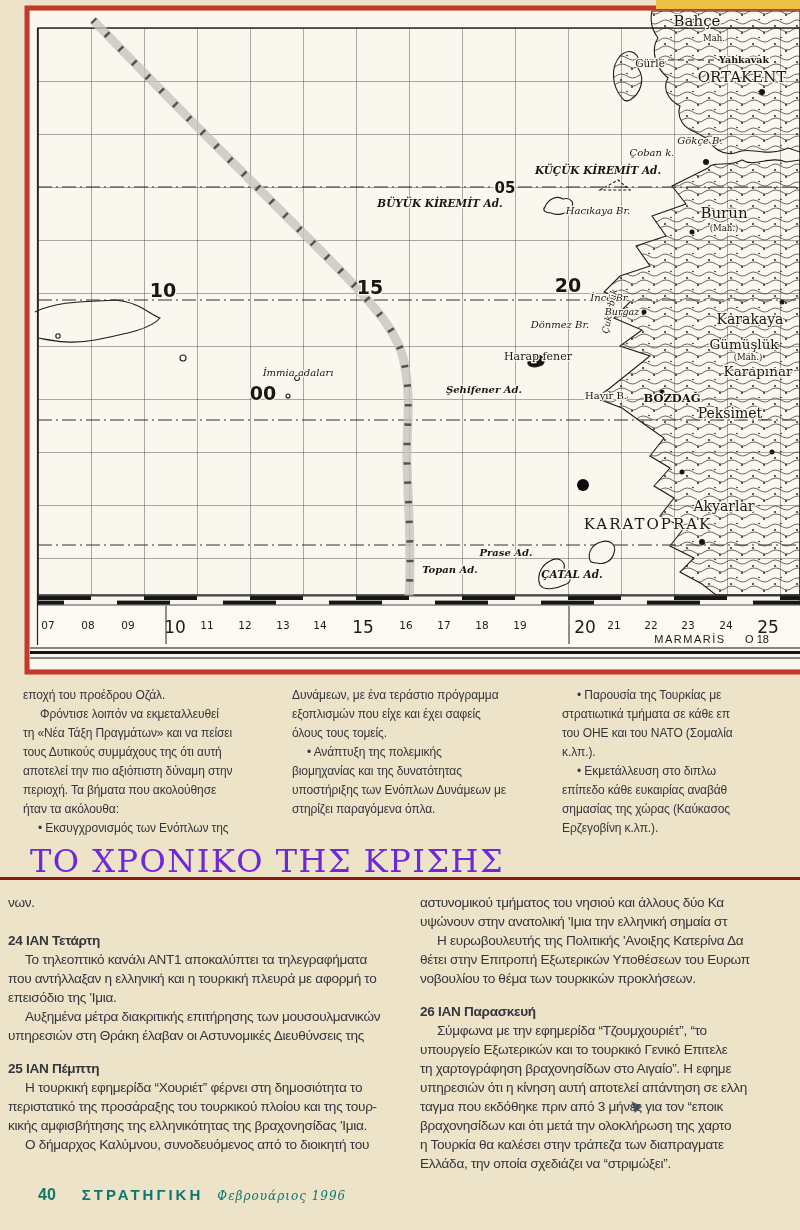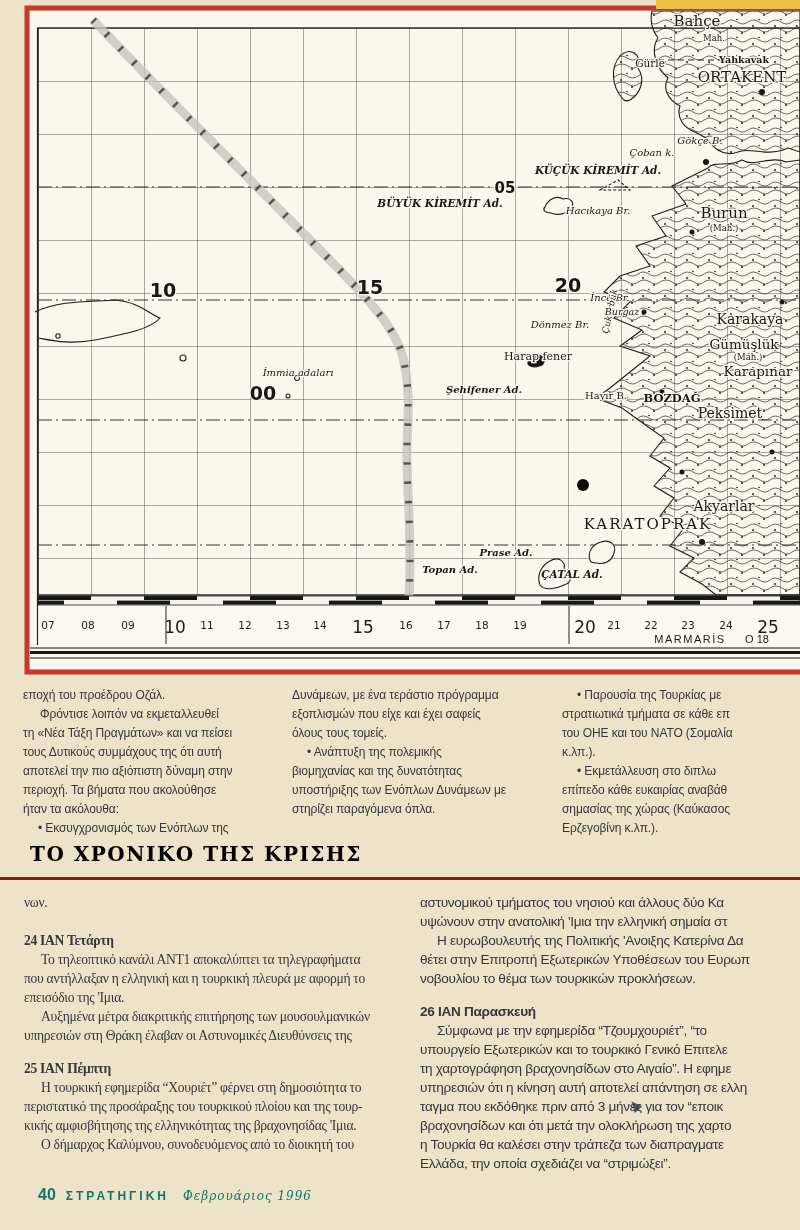--- a/index.html
+++ b/index.html
@@ -11,29 +11,29 @@
   .col{position:absolute;color:#35353d;}
   .ln{white-space:nowrap;height:19px;line-height:19px;font-size:12px;letter-spacing:-0.1px;}
   .chron .ln{font-size:13.6px;letter-spacing:-0.3px;}
   .ind{text-indent:17px;}
   .bul{text-indent:15px;}
   .h{font-weight:bold;text-indent:0;}
   .vgap{height:14px;}
   .gapline{height:19px;}
   #headline{
     position:absolute;left:30px;top:842px;
-    font-family:"DejaVu Serif",serif;font-weight:bold;
-    font-size:20px;letter-spacing:1.5px;color:#000000;
+    font-family:"DejaVu Serif",serif;font-weight:normal;
+    font-size:32px;letter-spacing:1.5px;color:#6d28d9;
   }
   #headline-rule{
     position:absolute;left:0;top:877px;width:800px;height:3px;background:#8c1a10;
   }
   #footer{position:absolute;left:38px;top:1186px;color:#0f766e;display:flex;align-items:baseline;}
   #footer .pn{font-weight:bold;font-size:16px;}
-  #footer .mag{font-weight:bold;font-size:12px;letter-spacing:3px;margin-left:10px;}
+  #footer .mag{font-weight:bold;font-size:15px;letter-spacing:3px;margin-left:26px;}
   #footer .iss{font-family:"DejaVu Serif",serif;font-style:italic;font-size:12px;letter-spacing:1px;margin-left:14px;}
   #cursor-artifact{
     position:absolute;left:630px;top:1100px;width:0;height:0;
     border-left:5px solid transparent;border-right:5px solid transparent;
     border-bottom:11px solid #2b3a55;transform:rotate(-40deg);opacity:.8;
   }
 </style>
 </head>
 <body>
 
@@ -214,21 +214,21 @@
   <div class="ln">κ.λπ.).</div>
   <div class="ln bul">• Εκμετάλλευση στο διπλω</div>
   <div class="ln">επίπεδο κάθε ευκαιρίας αναβάθ</div>
   <div class="ln">σημασίας της χώρας (Καύκασος</div>
   <div class="ln">Ερζεγοβίνη κ.λπ.).</div>
 </div>
 
 <div id="headline">ΤΟ ΧΡΟΝΙΚΟ ΤΗΣ ΚΡΙΣΗΣ</div>
 <div id="headline-rule"></div>
 
-<div class="col chron" style="left:24px;top:893px;width:380px;font-family:Liberation Serif, serif;">
+<div class="col chron" style="left:8px;top:893px;width:380px;">
   <div class="ln">νων.</div>
   <div class="gapline"></div>
   <div class="ln h">24 ΙΑΝ Τετάρτη</div>
   <div class="ln ind">Το τηλεοπτικό κανάλι ΑΝΤ1 αποκαλύπτει τα τηλεγραφήματα</div>
   <div class="ln">που αντήλλαξαν η ελληνική και η τουρκική πλευρά με αφορμή το</div>
   <div class="ln">επεισόδιο της 'Ιμια.</div>
   <div class="ln ind">Αυξημένα μέτρα διακριτικής επιτήρησης των μουσουλμανικών</div>
   <div class="ln">υπηρεσιών στη Θράκη έλαβαν οι Αστυνομικές Διευθύνσεις της</div>
   <div class="vgap"></div>
   <div class="ln h">25 ΙΑΝ Πέμπτη</div>

